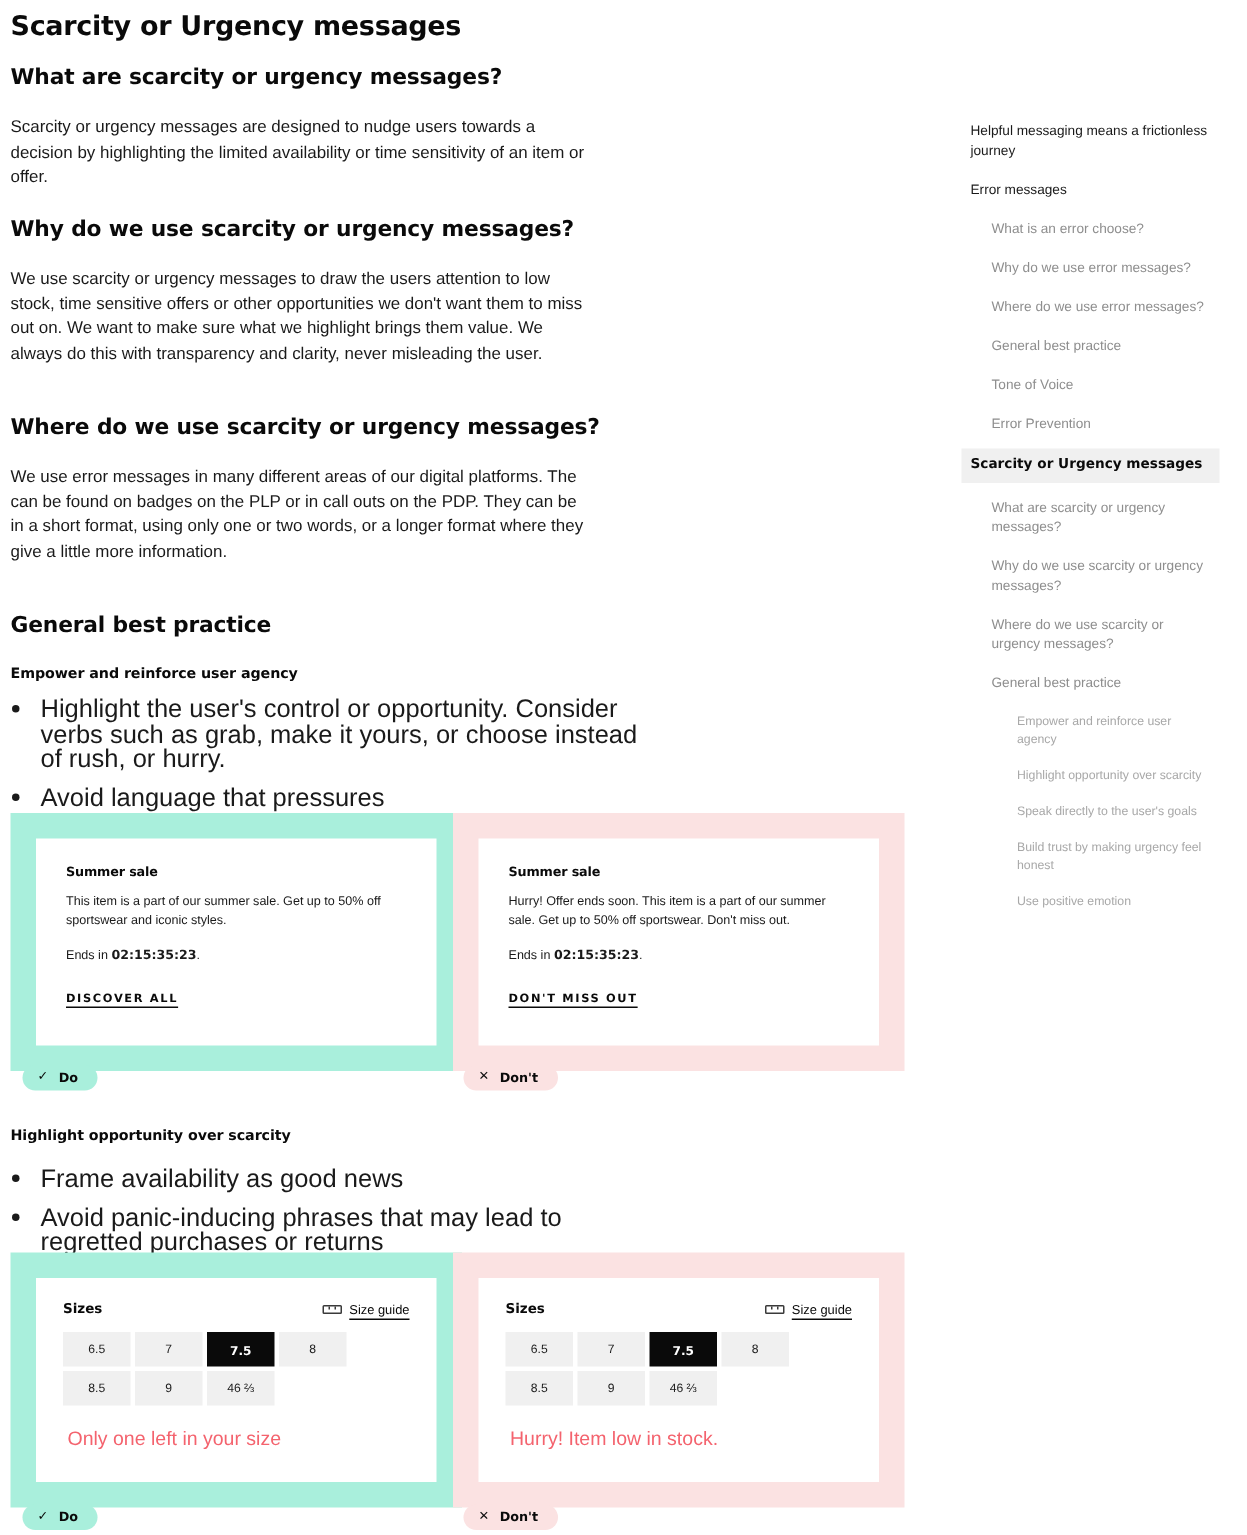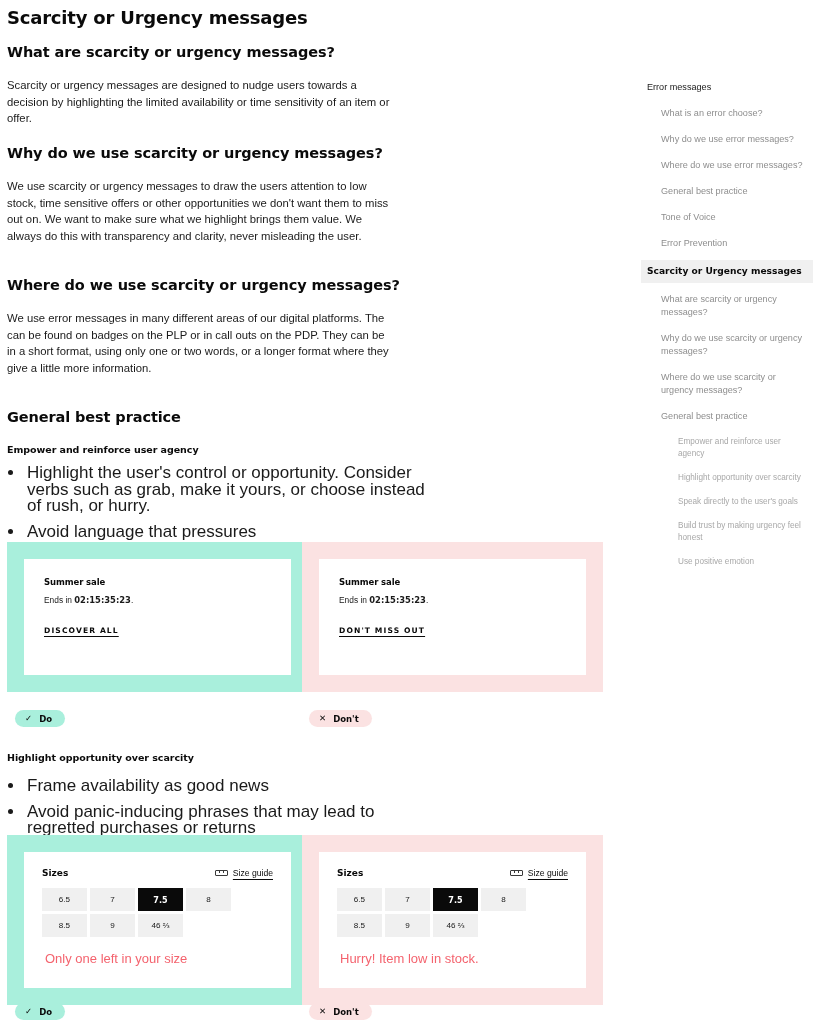--- a/index.html
+++ b/index.html
@@ -294,30 +294,32 @@
     <li>Highlight the user's control or opportunity. Consider verbs such as grab, make it yours, or choose instead of rush, or hurry.</li>
     <li>Avoid language that pressures</li>
   </ul>
 
   <div class="example-row" id="row-1">
 
     <div class="example do">
       <div class="card-frame good">
         <div class="card-inner">
           <div class="promo-title">Summer sale</div>
+          <div class="promo-body">This item is a part of our summer sale. Get up to 50% off sportswear and iconic styles.</div>
           <div class="promo-timer"><span>Ends in </span><b>02:15:35:23</b><span>.</span></div>
           <a class="promo-cta">DISCOVER ALL</a>
         </div>
       </div>
     </div>
 
     <div class="example dont">
       <div class="card-frame bad">
         <div class="card-inner">
           <div class="promo-title">Summer sale</div>
+          <div class="promo-body">Hurry! Offer ends soon. This item is a part of our summer sale. Get up to 50% off sportswear. Don't miss out.</div>
           <div class="promo-timer"><span>Ends in </span><b>02:15:35:23</b><span>.</span></div>
           <a class="promo-cta">DON'T MISS OUT</a>
         </div>
       </div>
     </div>
 
   </div>
 
   <div class="badge good" id="badge-do-1">
     <span class="glyph">✓</span>
@@ -391,20 +393,21 @@
     <span>Do</span>
   </div>
   <div class="badge bad" id="badge-dont-2">
     <span class="glyph">✕</span>
     <span>Don't</span>
   </div>
 
 </div>
 
 <nav class="toc" id="toc">
+    <a class="toc-item level-1">Helpful messaging means a frictionless journey</a>
     <a class="toc-item level-1">Error messages</a>
     <a class="toc-item level-2">What is an error choose?</a>
     <a class="toc-item level-2">Why do we use error messages?</a>
     <a class="toc-item level-2">Where do we use error messages?</a>
     <a class="toc-item level-2">General best practice</a>
     <a class="toc-item level-2">Tone of Voice</a>
     <a class="toc-item level-2">Error Prevention</a>
     <a class="toc-item level-1 active">Scarcity or Urgency messages</a>
     <a class="toc-item level-2">What are scarcity or urgency messages?</a>
     <a class="toc-item level-2">Why do we use scarcity or urgency messages?</a>

